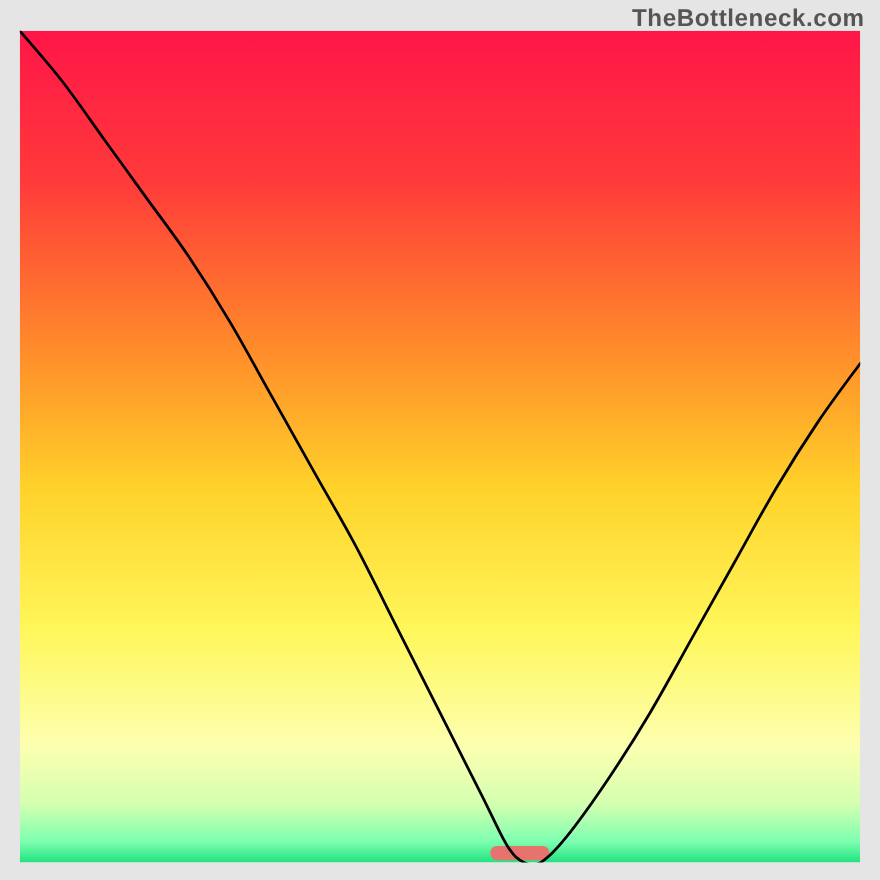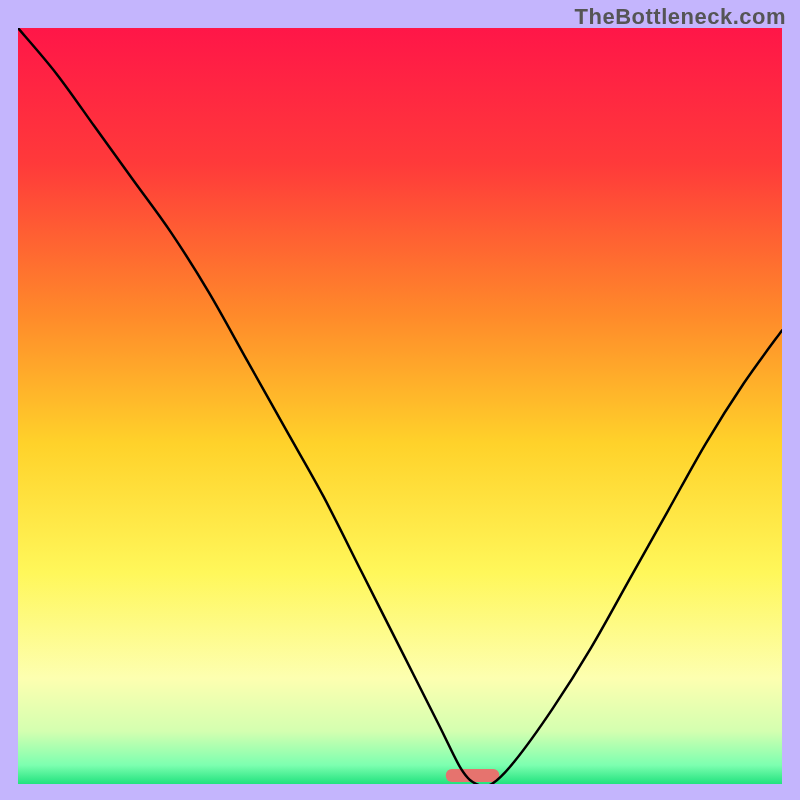--- a/index.html
+++ b/index.html
@@ -8,21 +8,21 @@
     width: 800px;
     height: 800px;
     background: #000;
     overflow: hidden;
     font-family: Arial, Helvetica, sans-serif;
   }
   .frame {
     position: relative;
     width: 800px;
     height: 800px;
-    background: #c4b5fd;
+    background: #e5e5e5;
   }
   .watermark {
     position: absolute;
     top: 4px;
     right: 14px;
     color: #555;
     font-size: 22px;
     font-weight: 600;
     letter-spacing: 0.5px;
     z-index: 20;

